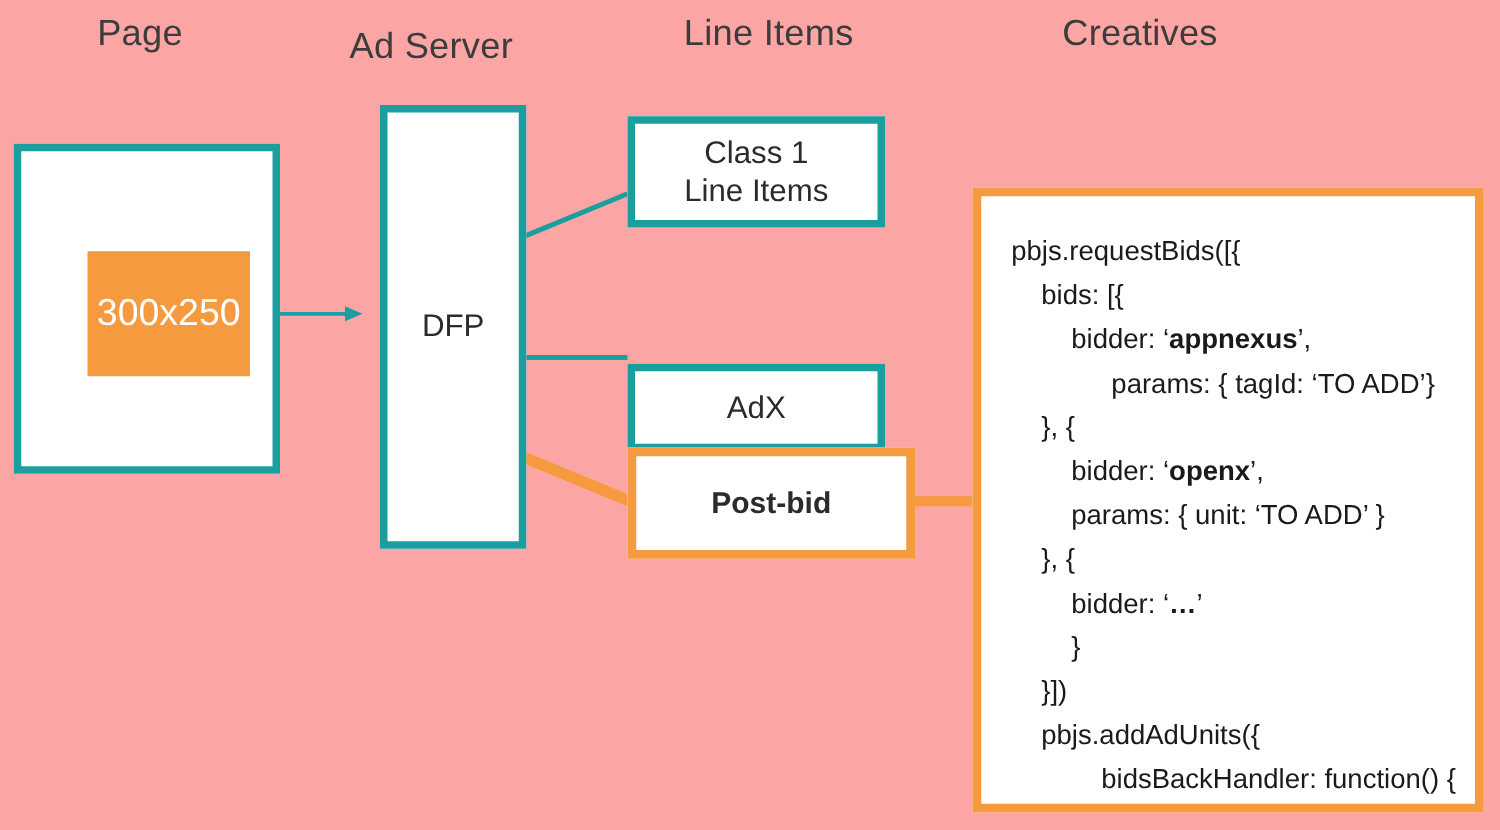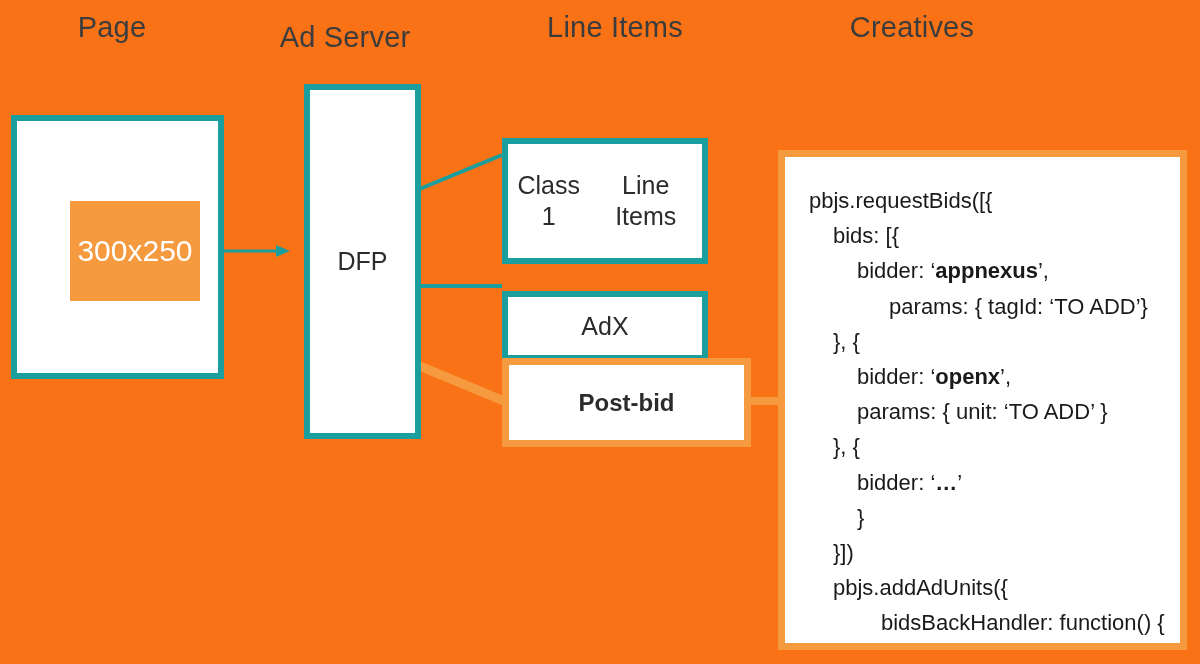--- a/index.html
+++ b/index.html
@@ -8,21 +8,21 @@
     background: #ffffff;
   }
   body {
     font-family: "Liberation Sans", sans-serif;
     -webkit-font-smoothing: antialiased;
   }
   #canvas {
     position: relative;
     width: 1200px;
     height: 664px;
-    background: #f97316;
+    background: #fca5a5;
     overflow: hidden;
   }
 
   
   .col-header {
     position: absolute;
     font-size: 29px;
     color: #3c3c3c;
     font-weight: 400;
     text-align: center;
@@ -134,30 +134,30 @@
   <div class="box box-teal" style="left:11px; top:115px; width:213px; height:264px;">
   </div>
   <div class="adslot" style="left:70px; top:201px; width:130px; height:100px;">
     <span>300x250</span>
   </div>
 
   <div class="box box-teal" style="left:288px; top:84px; width:117px; height:355px;margin-left:16px;">
     <span class="box-label">DFP</span>
   </div>
 
-  <div class="box box-teal" style="left:502px; top:93px; width:206px; height:126px; flex-direction:row;margin-top:45px;">
+  <div class="box box-teal" style="left:502px; top:93px; width:206px; height:89px; flex-direction:column;">
     <span class="box-label">Class 1</span>
     <span class="box-label">Line Items</span>
   </div>
 
   <div class="box box-teal" style="left:502px; top:251px; width:206px; height:70px;margin-top:40px;">
     <span class="box-label">AdX</span>
   </div>
 
-  <div class="box box-orange" style="left:502px; top:358px; width:249px; height:89px;">
+  <div class="box box-orange" style="left:502px; top:358px; width:230px; height:89px;">
     <span class="box-label bold">Post-bid</span>
   </div>
 
   <div class="code-panel" style="left:778px; top:150px; width:409px; height:500px;">
     <div class="code-body" id="code-body">
         <div class="code-line" style="padding-left: 0px;"><span>pbjs.requestBids([{</span></div>
         <div class="code-line" style="padding-left: 24px;"><span>bids: [{</span></div>
         <div class="code-line" style="padding-left: 48px;"><span>bidder: ‘</span><b>appnexus</b><span>’,</span></div>
         <div class="code-line" style="padding-left: 48px; text-align: center;"><span>params: { tagId: ‘TO ADD’}</span></div>
         <div class="code-line" style="padding-left: 24px;"><span>}, {</span></div>

